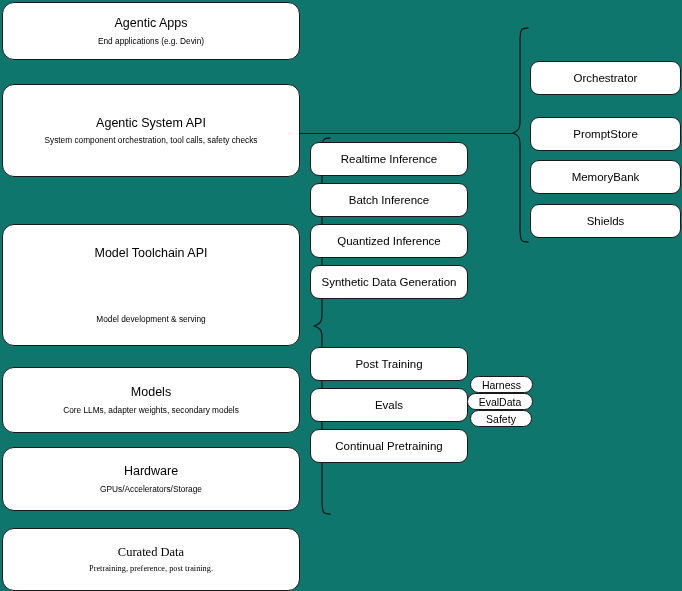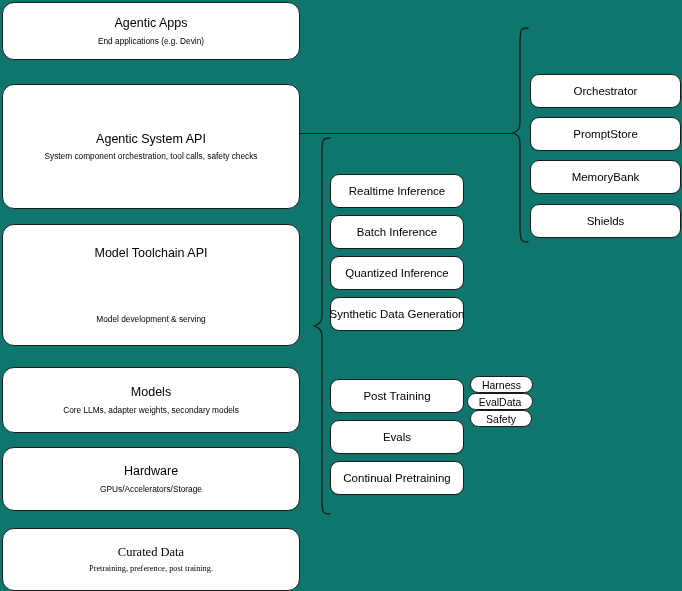--- a/index.html
+++ b/index.html
@@ -52,21 +52,21 @@
 
   
   .cap-box {
     border-radius: 9px;
     height: 34px;
     justify-content: center;
   }
   .cap-box .title {
     font-size: 11.5px;
   }
-  .mid-box  { left: 330px; width: 134px; margin-top: 32px; }
+  .mid-box  { left: 310px; width: 158px; }
   .right-box{ left: 530px; width: 151px; }
 
   
   .chip {
     position: absolute;
     box-sizing: border-box;
     border: 1.2px solid #1a1a1a;
     border-radius: 999px;
     background: #ffffff;
     display: flex;
@@ -101,21 +101,21 @@
 </head>
 <body>
 
 <div id="canvas">
 
   <div class="rbox stack-box" style="top:2px; height:58px;">
     <div class="title">Agentic Apps</div>
     <div class="subtitle">End applications (e.g. Devin)</div>
   </div>
 
-  <div class="rbox stack-box" style="top:84px; height:125px;">
+  <div class="rbox stack-box" style="top:84px; height:93px;">
     <div class="title">Agentic System API</div>
     <div class="subtitle">System component orchestration, tool calls, safety checks</div>
   </div>
 
   <div class="rbox stack-box" style="top:224px; height:122px;gap:48px;">
     <div class="title">Model Toolchain API</div>
     <div class="subtitle">Model development &amp; serving</div>
   </div>
 
   <div class="rbox stack-box" style="top:367px; height:66px;">
@@ -180,21 +180,21 @@
   <div class="chip" style="left:470px; top:376px; width:63px;">
     <span>Harness</span>
   </div>
   <div class="chip" style="left:467px; top:393px; width:66px;">
     <span>EvalData</span>
   </div>
   <div class="chip" style="left:470px; top:410px; width:62px;">
     <span>Safety</span>
   </div>
 
-  <div class="rbox cap-box right-box" style="top:74px;">
+  <div class="rbox cap-box right-box" style="top:61px;">
     <div class="title">Orchestrator</div>
   </div>
   <div class="rbox cap-box right-box" style="top:117px;">
     <div class="title">PromptStore</div>
   </div>
   <div class="rbox cap-box right-box" style="top:160px;">
     <div class="title">MemoryBank</div>
   </div>
   <div class="rbox cap-box right-box" style="top:204px;">
     <div class="title">Shields</div>

